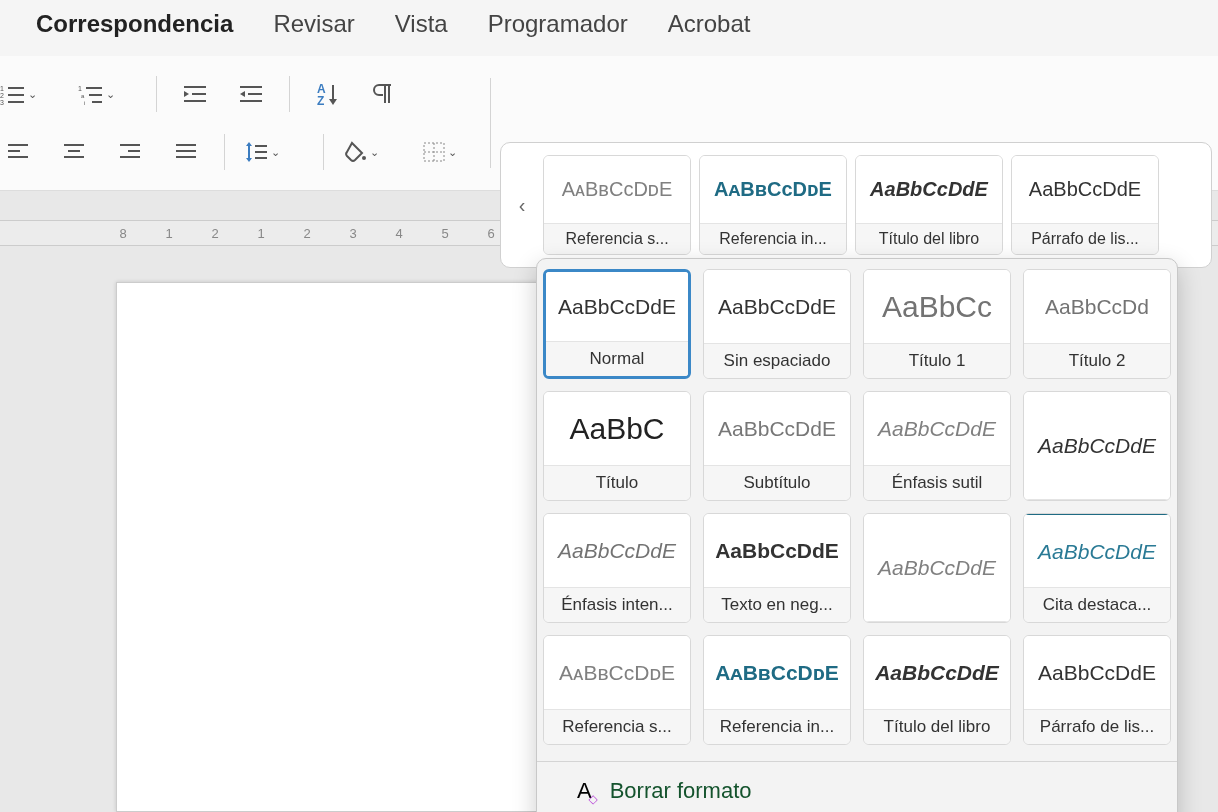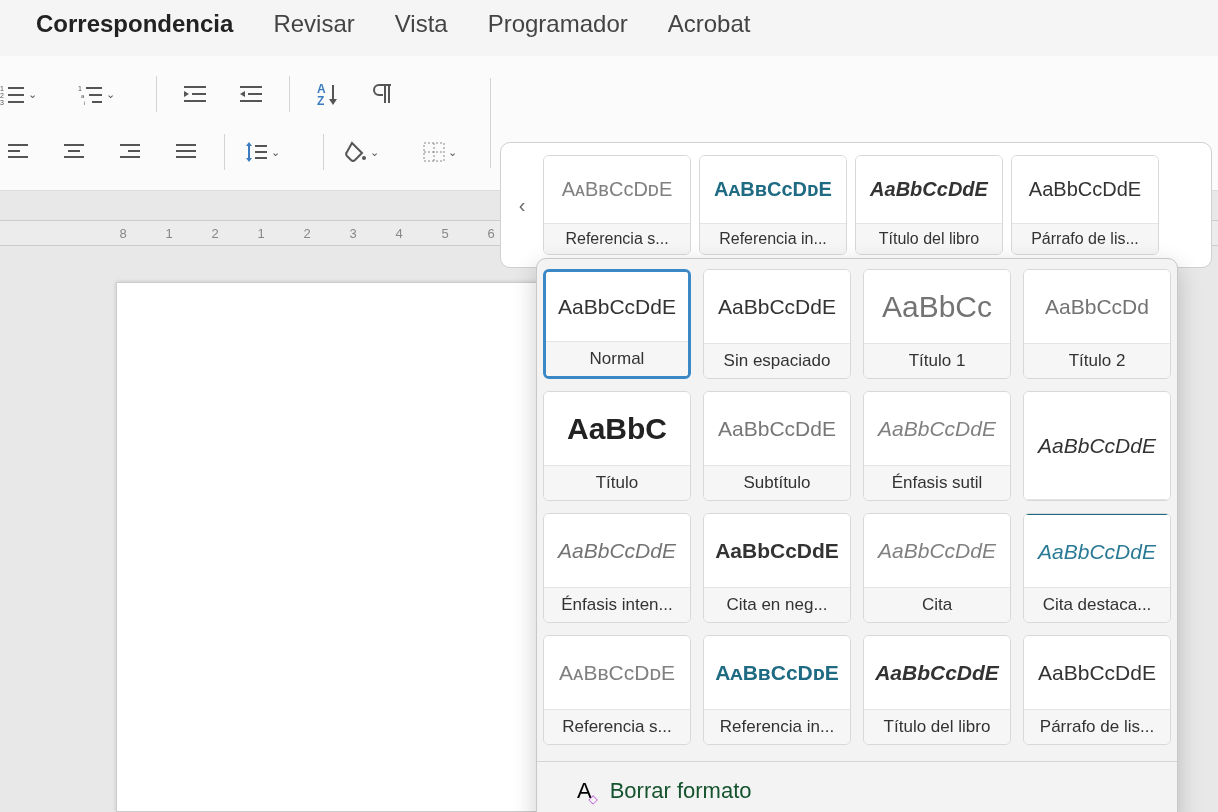--- a/index.html
+++ b/index.html
@@ -36,21 +36,21 @@
 .grid .strip-card.selected { border: 3px solid #3b88c7; }
 .grid .card-preview { font-size: 21px; }
 .grid .card-label { height: 34px; font-size: 17px; }
 
 .preview-smallcaps { font-variant: small-caps; letter-spacing: 0px; }
 .preview-teal { color: #1f6b84; font-weight: 700; }
 .preview-teallight { color: #737373; font-weight: 400; }
 .preview-bolditalic { font-weight: 700; font-style: italic; }
 .preview-gray { color: #808080; }
 .preview-italic { font-style: italic; }
-.preview-biglight { font-size: 38px; font-weight: 700; color: #222; }
+.preview-biglight { font-size: 38px; font-weight: 400; color: #222; }
 .preview-big-sub { color: #777; }
 .preview-bold { font-weight: 700; }
 .preview-quote2 { font-style: italic; color: #2a7a95; border-top: 1px solid #1f6b84; padding-top: 2px; }
 
 .dropdown-footer { border-top: 1px solid #d4d4d4; margin: 0 -10px; padding: 16px 40px 14px; display: flex; align-items: center; gap: 18px; cursor: pointer; }
 .footer-icon { font-size: 22px; position: relative; }
 .footer-icon::after { content: "◇"; font-size: 12px; color: #b94ad8; position: absolute; bottom: -2px; right: -6px; }
 .footer-text { font-size: 22px; color: #14532d; }
 
 svg { display: block; }
@@ -264,25 +264,24 @@
       </div>
       <div class="strip-card">
         <div class="card-preview preview-italic">AaBbCcDdE</div>
       </div>
       <div class="strip-card">
         <div class="card-preview preview-italic preview-teallight">AaBbCcDdE</div>
         <div class="card-label">Énfasis inten...</div>
       </div>
       <div class="strip-card">
         <div class="card-preview preview-bold">AaBbCcDdE</div>
-        <div class="card-label">Cita en neg...</div>
+        <div class="card-label">Texto en neg...</div>
       </div>
       <div class="strip-card">
         <div class="card-preview preview-italic preview-gray">AaBbCcDdE</div>
-        <div class="card-label">Cita</div>
       </div>
       <div class="strip-card">
         <div class="card-preview preview-quote2">AaBbCcDdE</div>
         <div class="card-label">Cita destaca...</div>
       </div>
       <div class="strip-card">
         <div class="card-preview preview-smallcaps preview-gray">AᴀBʙCᴄDᴅE</div>
         <div class="card-label">Referencia s...</div>
       </div>
       <div class="strip-card">

